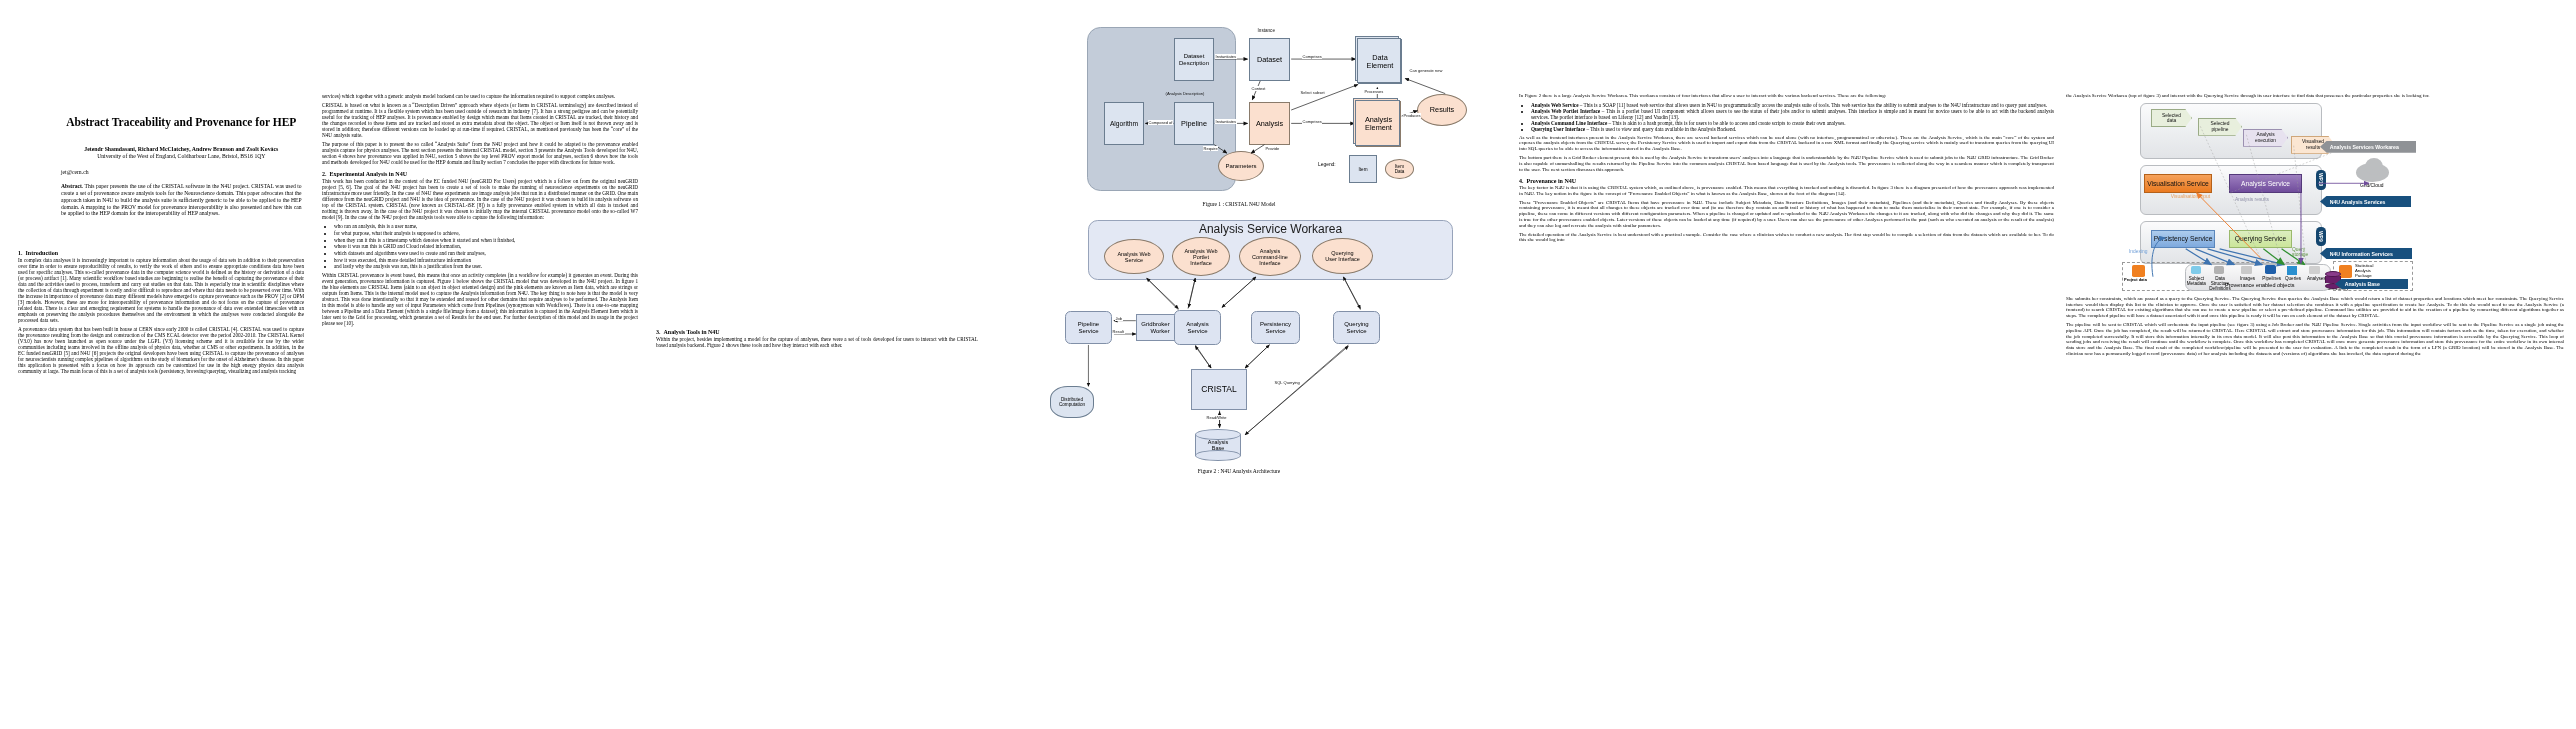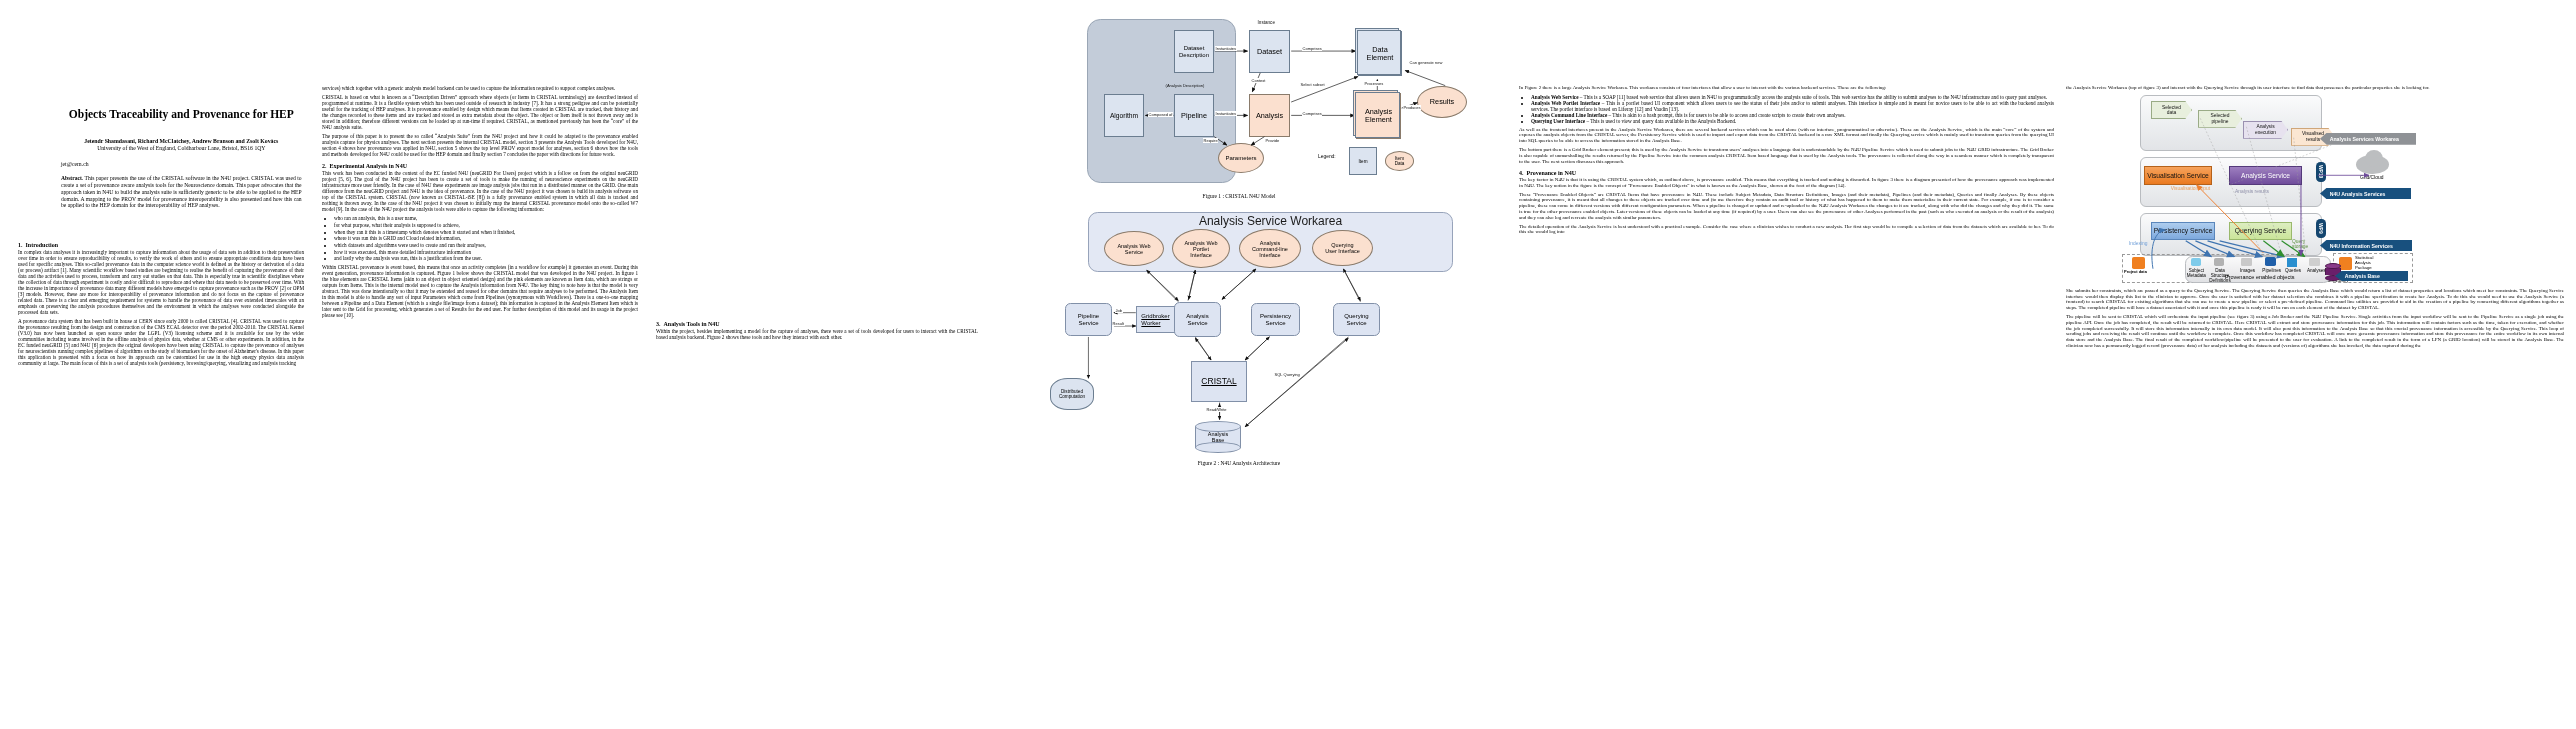--- a/index.html
+++ b/index.html
@@ -7,21 +7,21 @@
   body {
     width: 2576px; height: 729px;
     background: #ffffff;
     font-family: "Liberation Serif", "DejaVu Serif", serif;
     color: #000;
     overflow: hidden;
   }
   .page { position: relative; width: 2576px; height: 729px; }
 
   
-  .col { position: absolute; top: 0; height: 634px; }
+  .col { position: absolute; top: 8px; height: 634px; }
   .col-inner { padding-top: 4.9px; }
 
   p { margin: 0 0 3px 0; text-align: justify; line-height: 1.14; }
   .h1title {
     font-size: 11.5px; font-weight: bold; text-align: center;
     line-height: 1.2; margin: 0 0 16px 0;
   }
   .authors { font-size: 5.8px; font-weight: bold; text-align: center; margin: 0 0 1.8px 0; }
   .affil  { font-size: 5.7px; text-align: center; margin: 0 0 9.7px 0; }
   .email  { font-size: 5.7px; text-align: left; margin: 0 0 8px 0; }
@@ -94,22 +94,22 @@
     position: absolute; left: 104px; top: 6.7px; width: 365px; text-align: center;
     font-family: "Liberation Sans", sans-serif; font-size: 12px; color: #1a1a1a;
   }
   .rbox {
     position:absolute; background:#dde4f2; border:0.7px solid #8190a8; border-radius: 5.5px;
     display:flex; align-items:center; justify-content:center; text-align:center;
     font-family:"Liberation Sans", sans-serif; font-size: 6px; line-height:1.15;
   }
   .sqbox {
     position:absolute; background:#dde4f2; border:0.7px solid #8190a8;
-    display:flex; align-items:center; justify-content:center; text-align:left;
-    font-family:"Liberation Sans", sans-serif; font-size: 6px; line-height:1.15;text-decoration:underline;
+    display:flex; align-items:center; justify-content:center; text-align:right;
+    font-family:"Liberation Sans", sans-serif; font-size: 6px; line-height:1.15;
   }
   .cyl { position:absolute; }
   .cyl .cbody { position:absolute; left:0; top:5.5px; width:100%; height:calc(100% - 11px);
     background:#dde4f2; border-left:0.7px solid #8190a8; border-right:0.7px solid #8190a8; }
   .cyl .ctop { position:absolute; left:0; top:0; width:100%; height:11px; border-radius:50%;
     background:#dde4f2; border:0.7px solid #8190a8; }
   .cyl .cbot { position:absolute; left:0; bottom:0; width:100%; height:11px; border-radius:50%;
     background:#dde4f2; border:0.7px solid #8190a8; }
   .cyl .clabel { position:absolute; left:0; top:50%; transform:translateY(-50%); width:100%;
     text-align:center; font-family:"Liberation Sans", sans-serif; font-size:5.5px; line-height:1.1; }
@@ -158,21 +158,21 @@
 </style>
 </head>
 <body>
 
 <div class="page">
 
   <div class="col" id="col1">
     <div class="col-inner">
       <div class="headblock">
         <div style="height:103px"></div>
-        <div class="h1title">Objects Traceability and Provenance for HEP</div>
+        <div class="h1title">Abstract Traceability and Provenance for HEP</div>
         <div class="authors">Jetendr Shamdasani, Richard McClatchey, Andrew Branson and Zsolt Kovács</div>
         <div class="affil">University of the West of England, Coldharbour Lane, Bristol, BS16 1QY</div>
         <div class="email">jet@cern.ch</div>
         <div class="abstract">
           <b>Abstract</b><span>. This paper presents the use of the CRISTAL software in the N4U project. CRISTAL was used to create a set of provenance aware analysis tools for the Neuroscience domain. This paper advocates that the approach taken in N4U to build the analysis suite is sufficiently generic to be able to be applied to the HEP domain. A mapping to the PROV model for provenance interoperability is also presented and how this can be applied to the HEP domain for the interoperability of HEP analyses.</span>
         </div>
       </div>
 
       <div style="height:27px"></div>
       <div class="sect">

